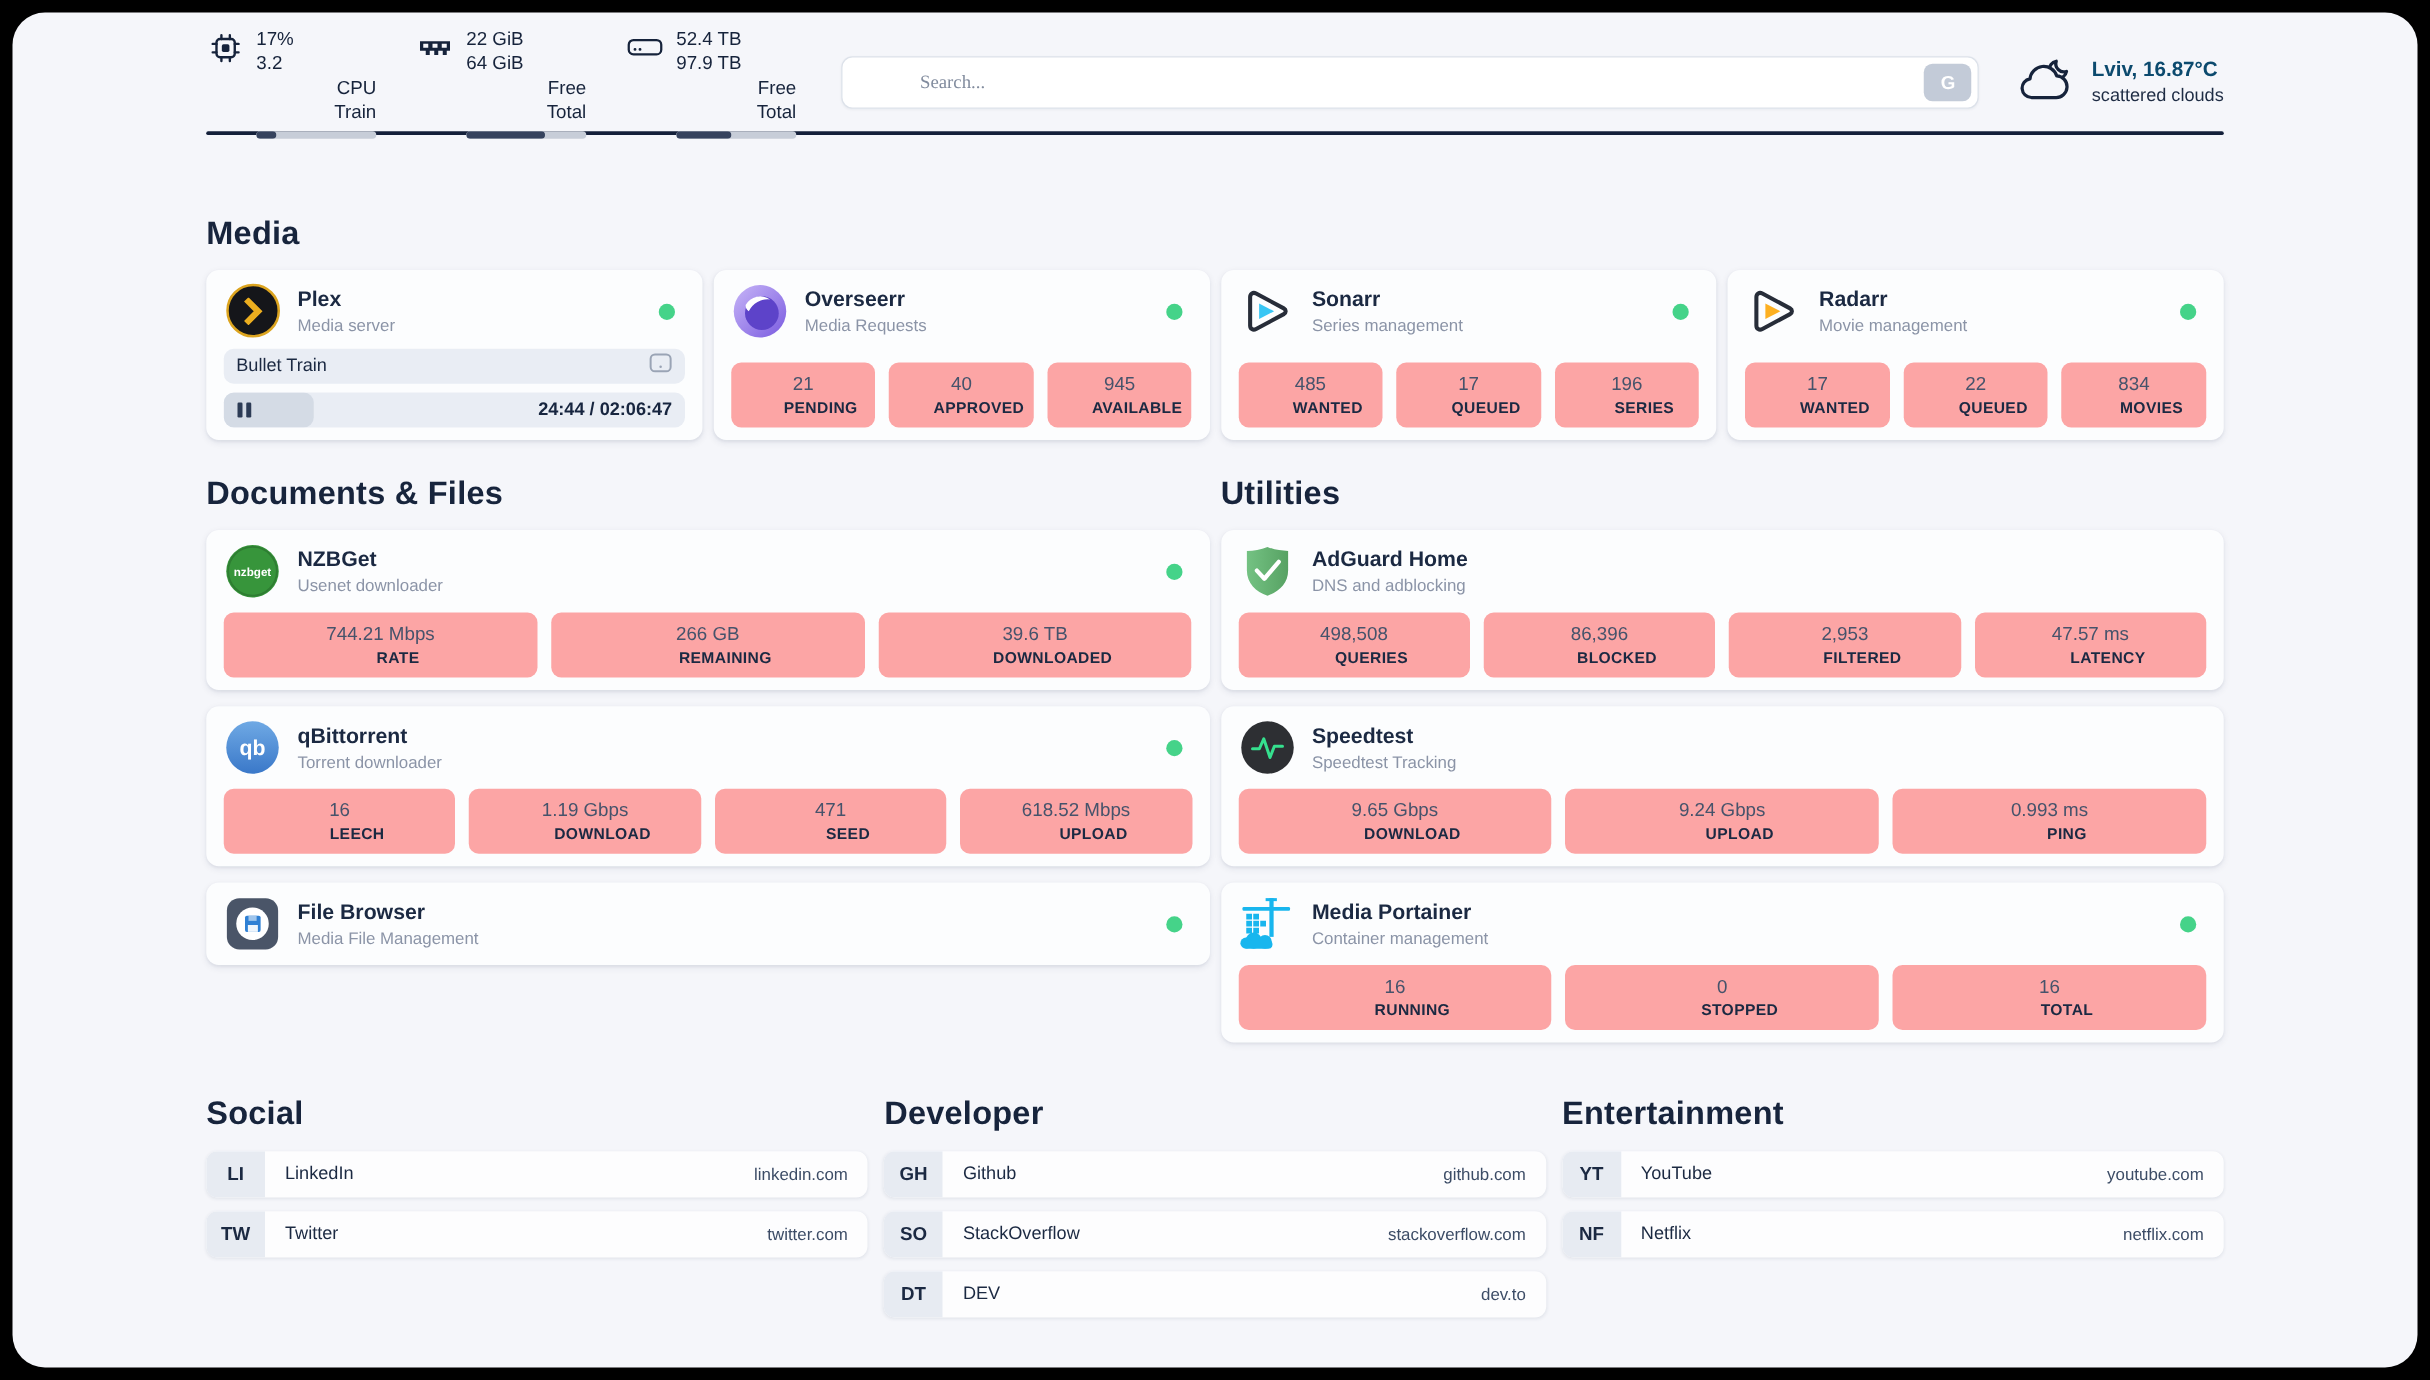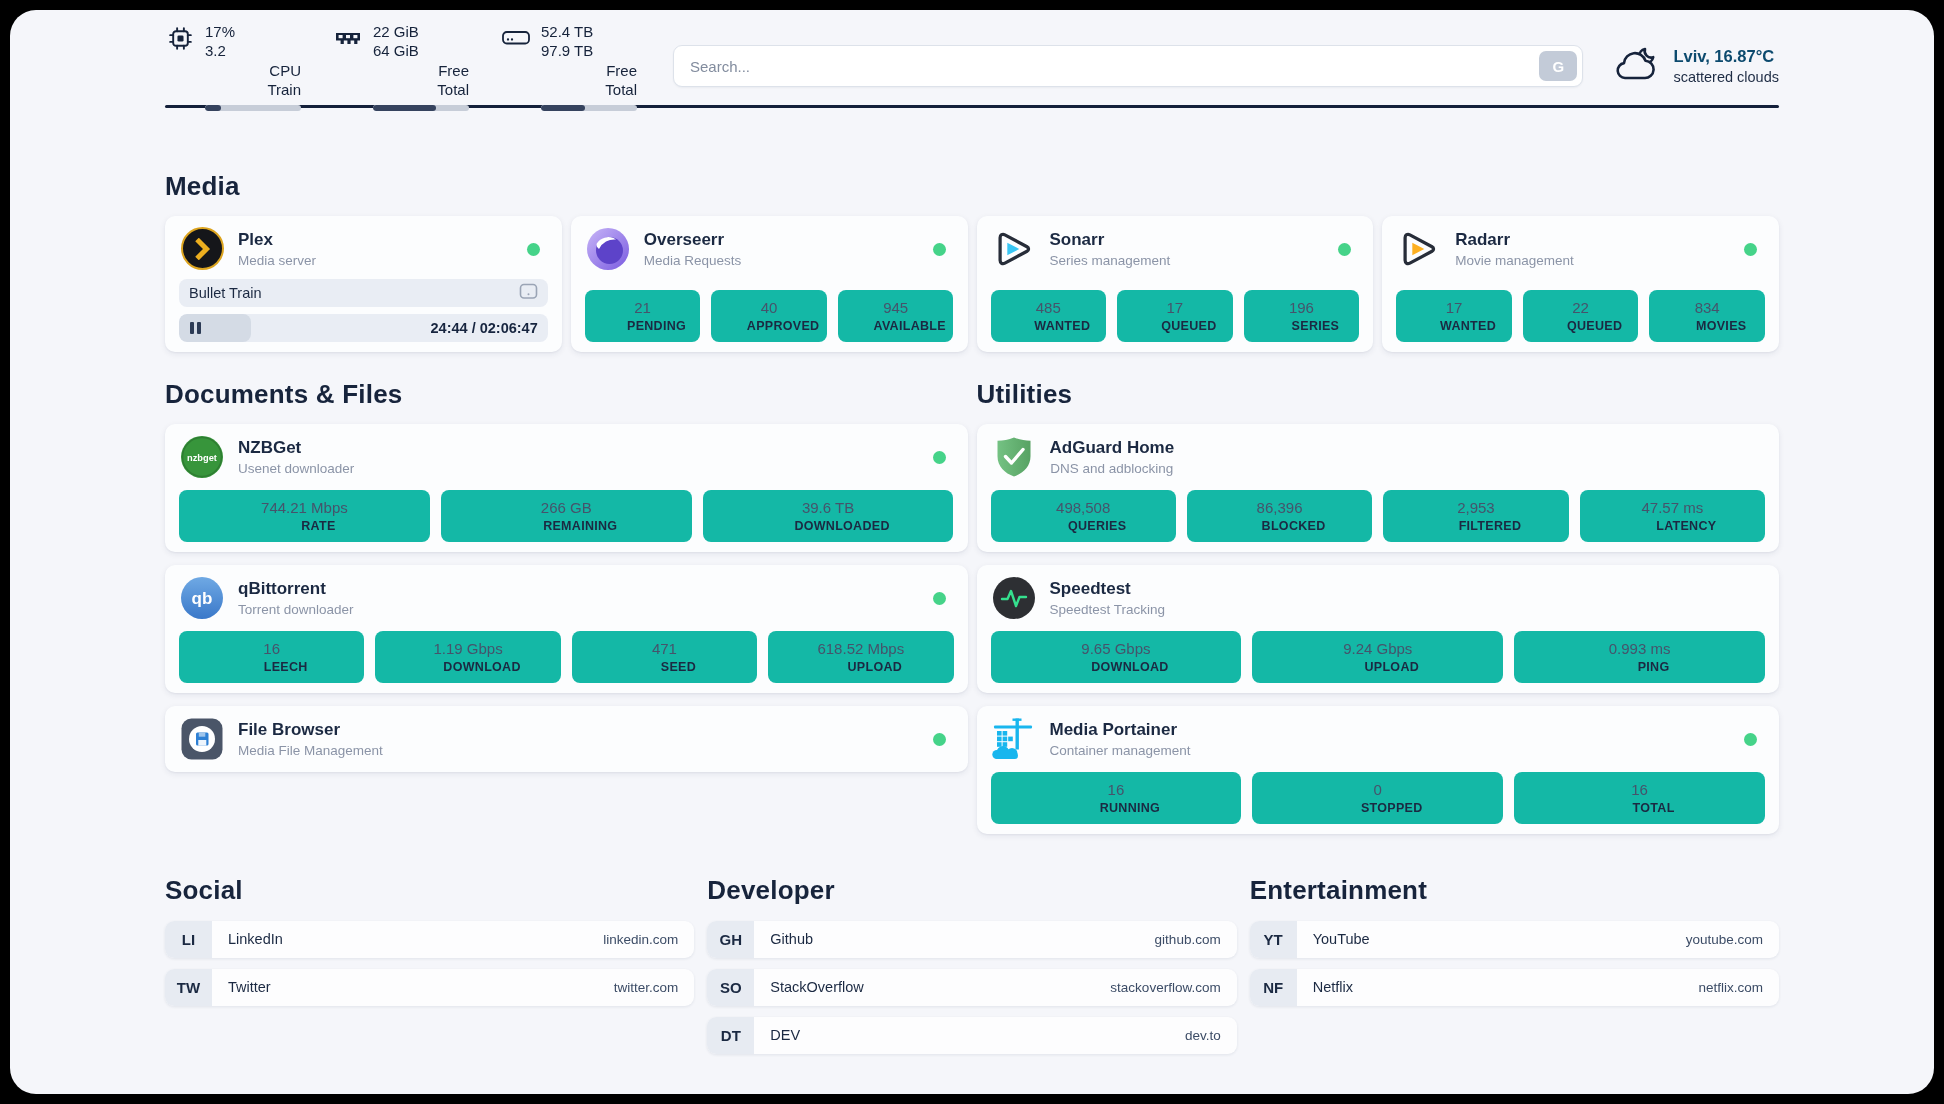--- a/index.html
+++ b/index.html
@@ -14,21 +14,21 @@
   .sys-widget{display:flex;align-items:flex-start;gap:10px;}
   .sys-icon{margin-top:3px;width:30px;display:flex;justify-content:center;}
   .sys-body{width:96px;}
   .sys-text{display:flex;justify-content:space-between;font-size:15px;font-weight:500;line-height:1.3;color:#16233b;flex-direction:column;}
   .sys-labels{text-align:right;}
   .sys-bar{margin-top:5px;height:6px;border-radius:3px;background:#c7cdd8;overflow:hidden;}
   .sys-bar-fill{height:100%;background:#36435e;border-radius:3px;}
 
   .search{flex:1;display:flex;align-items:center;height:40px;background:#fff;border:1px solid #dde2ea;
           border-radius:9px;margin:0 30px 0 36px;padding:0 5px 0 14px;box-shadow:0 1px 2px rgba(25,39,68,.05);}
-  .search input{flex:1;border:0;outline:0;font-size:15px;color:#1c2a3e;background:transparent;font-family:Liberation Sans, sans-serif;}
+  .search input{flex:1;border:0;outline:0;font-size:15px;color:#1c2a3e;background:transparent;font-family:Liberation Serif, serif;margin-left:46px;}
   .search input::placeholder{color:#828c9e;}
   .g-btn{width:38px;height:30px;background:#c3cbd8;border:0;border-radius:7px;color:#fff;font-weight:700;
          font-size:15px;display:flex;align-items:center;justify-content:center;cursor:pointer;font-family:inherit;}
 
   .weather{display:flex;align-items:center;gap:13px;}
   .weather-t1{font-size:16.5px;font-weight:600;color:#0c4a6e;}
   .weather-t2{font-size:14.5px;color:#1e2c44;margin-top:3px;}
 
   .divider{height:2.5px;background:#14203a;margin-top:13px;border-radius:2px;}
 
@@ -36,25 +36,25 @@
   .section-title{font-size:26px;font-weight:600;color:#17243c;letter-spacing:.2px;line-height:32px;}
   .media-title{margin-top:62px;}
   .cards-row{display:flex;gap:9px;margin-top:14px;}
 
   .app-card{background:#fcfdfe;border-radius:10px;padding:10px 14px;flex:1;position:relative;
             box-shadow:0 2px 6px rgba(24,39,75,.08),0 1px 2px rgba(24,39,75,.05);
             display:flex;flex-direction:column;cursor:pointer;}
   .app-header{display:flex;align-items:center;gap:13px;height:46px;}
   .app-icon{width:46px;height:46px;flex:0 0 auto;display:flex;align-items:center;justify-content:center;}
   .app-name{font-size:17px;font-weight:600;color:#1b2942;}
-  .app-desc{font-size:13.5px;color:#8b94a7;margin-top:3px;text-align:center;}
+  .app-desc{font-size:13.5px;color:#8b94a7;margin-top:3px;}
   .status-dot{position:absolute;right:22px;top:27px;width:13px;height:13px;border-radius:50%;background:#45d389;}
 
   .stats-row{display:flex;gap:11px;margin-top:auto;padding-top:10px;}
-  .stat{flex:1;background:#14b8a6;border-radius:8px;height:52px;display:flex;flex-direction:column;
+  .stat{flex:1;background:#fca5a5;border-radius:8px;height:52px;display:flex;flex-direction:column;
         align-items:center;justify-content:center;gap:3px;}
   .stat-value{font-size:15px;color:#46536b;font-weight:500;}
   .stat-label{font-size:12.5px;font-weight:700;color:#1b2942;letter-spacing:.3px;margin-left:28px;}
 
   
   .media-row{margin-top:7px;height:28px;background:#e9edf4;border-radius:8px;display:flex;align-items:center;
              padding:0 10px;font-size:14.5px;font-weight:500;color:#1b2942;}
   .media-row .spacer{flex:1;}
   .progress-row{position:relative;margin-top:7px;height:28px;background:#e9edf4;border-radius:8px;
                 display:flex;align-items:center;overflow:hidden;}

